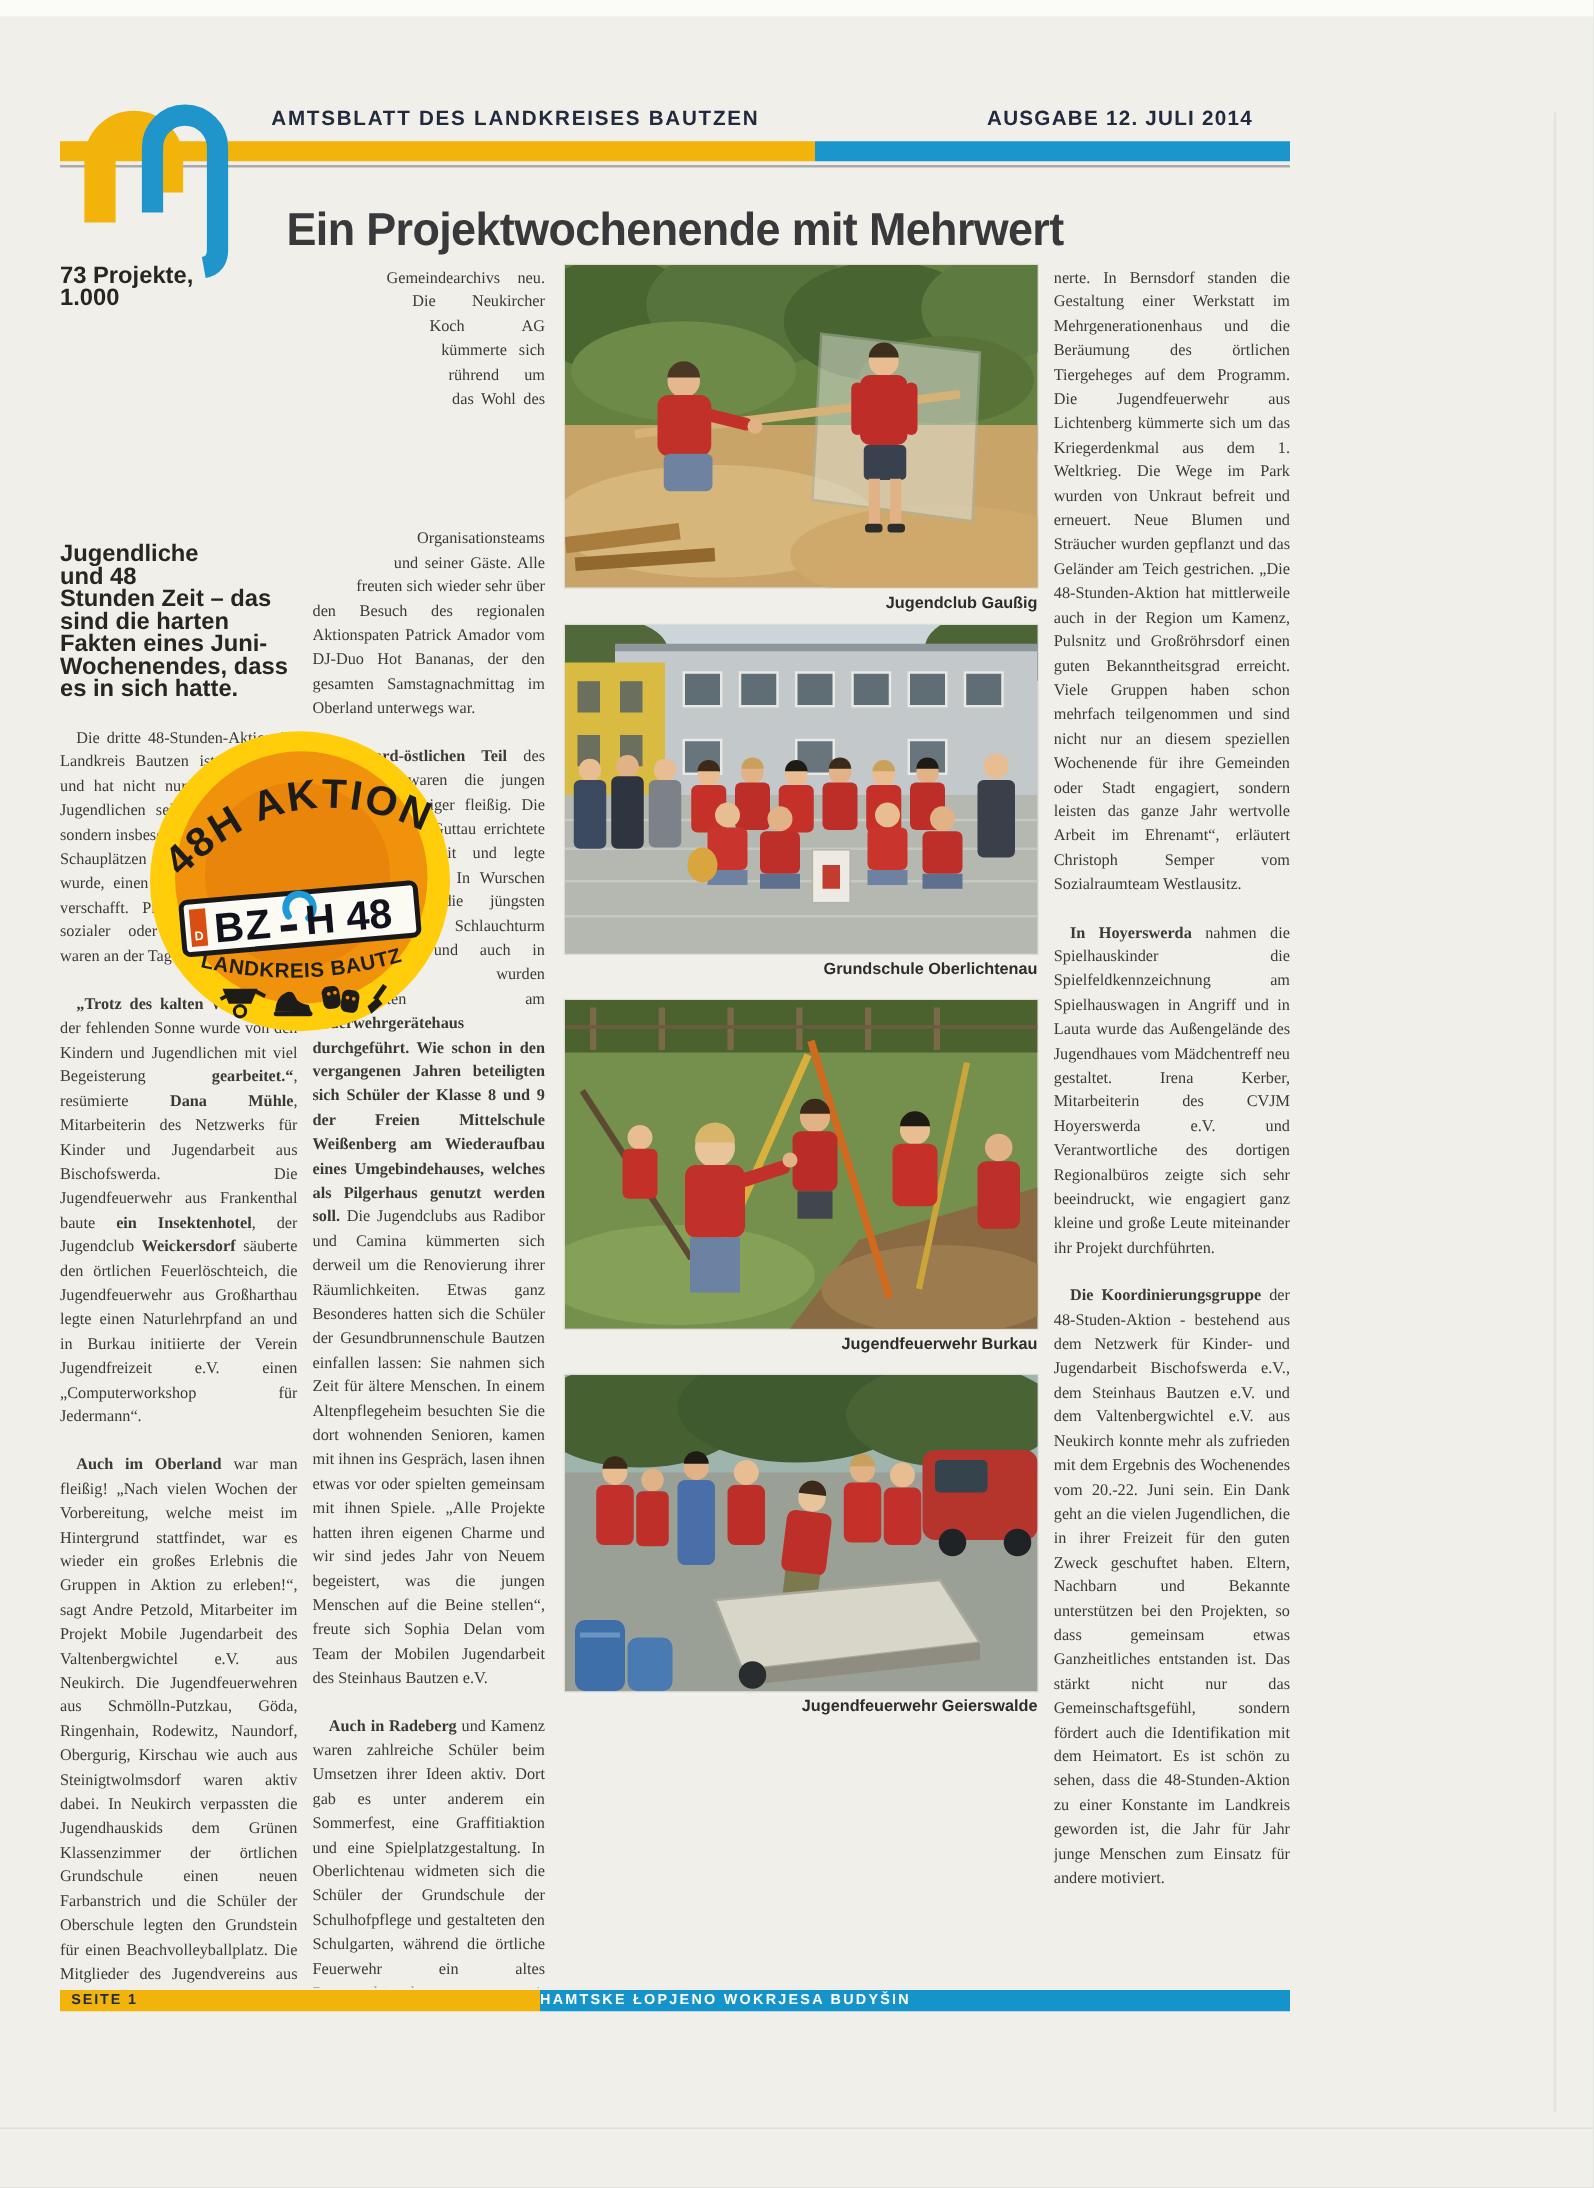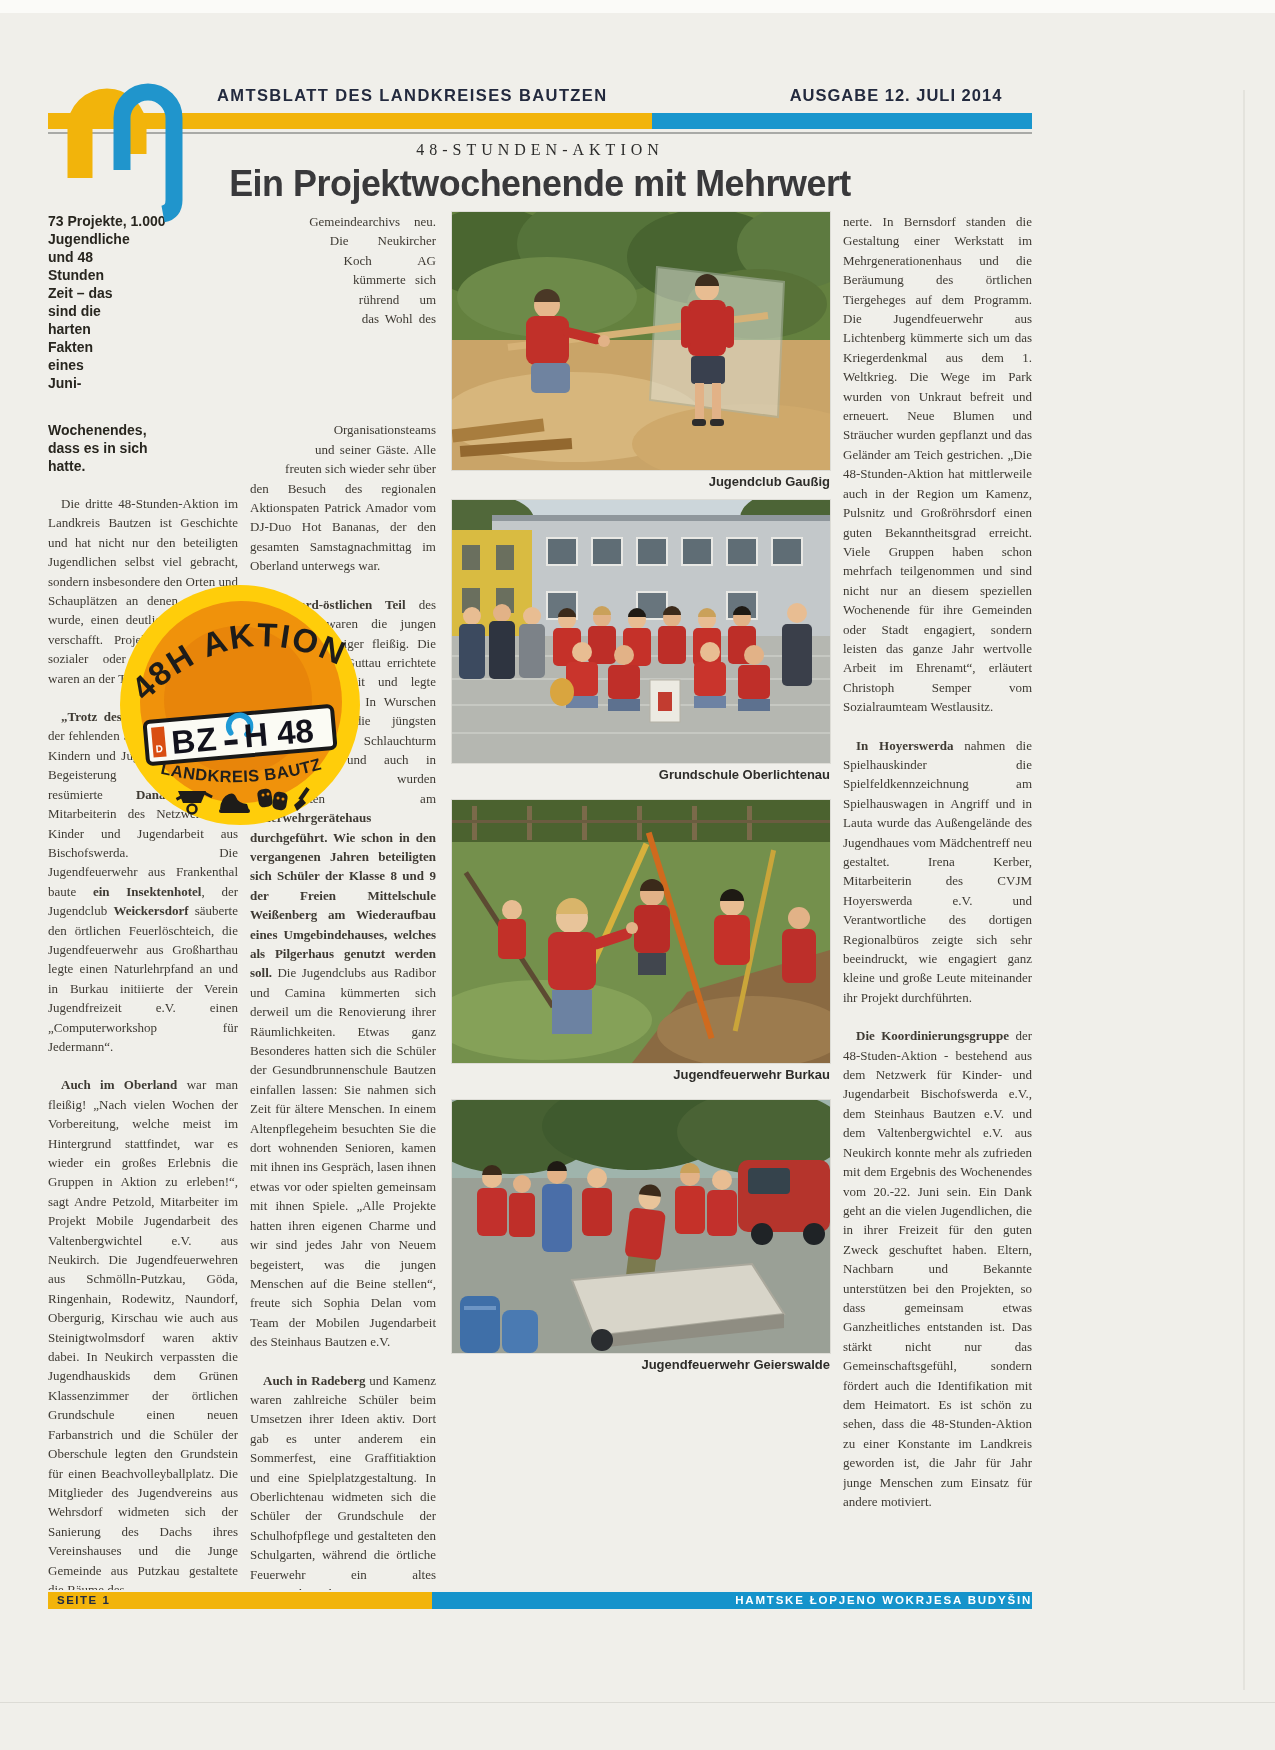--- a/index.html
+++ b/index.html
@@ -27,21 +27,21 @@
             font-family:"Liberation Sans","DejaVu Sans",sans-serif;font-weight:700;font-size:37px;
             line-height:42px;letter-spacing:-0.5px;color:#39393b;transform:scaleX(.97);}
 
   
   .col{position:absolute;top:212px;height:1378px;overflow:hidden;text-align:justify;
        font-size:13px;line-height:19.4px;}
   .col p{margin:0 0 19px 0;}
   .col p:last-child{margin-bottom:0;}
   .col p.ind{text-indent:13px;}
   .b{font-weight:bold;}
-  .lead{font-family:"Liberation Sans","DejaVu Sans",sans-serif;font-weight:700;font-size:14px;
+  .lead{font-family:"Liberation Sans","DejaVu Sans",sans-serif;font-weight:700;font-size:19px;
         line-height:18px;color:#28261f;text-align:left;}
   #col1{left:48px;width:190px;}
   #col2{left:250px;width:186px;}
   #col3{left:843px;width:189px;}
   .wrapR{float:right;width:120px;height:252px;margin-top:371px;
          shape-outside:circle(134px at 134px 126px);}
   .wrapL{float:left;width:112px;height:252px;margin-top:371px;
          shape-outside:circle(134px at -22px 126px);}
   .contact span{font-family:"Liberation Serif","DejaVu Serif",serif;}
 
@@ -53,22 +53,22 @@
 
   
   .badge{position:absolute;left:118px;top:583px;width:244px;height:244px;z-index:2;}
 
   
   .foot-y{position:absolute;left:48px;top:1592px;width:384px;height:17px;background:#f2b40b;
           font-family:"Liberation Sans","DejaVu Sans",sans-serif;font-weight:700;font-size:11.5px;
           letter-spacing:1.5px;color:#1f2a44;line-height:17px;padding-left:9px;box-sizing:border-box;}
   .foot-b{position:absolute;left:432px;top:1592px;width:600px;height:17px;background:#1593cb;
           font-family:"Liberation Sans","DejaVu Sans",sans-serif;font-weight:700;font-size:11.5px;
-          letter-spacing:1.8px;color:#ffffff;line-height:17px;text-align:right;
-          box-sizing:border-box;}
+          letter-spacing:1.8px;color:#ffffff;line-height:17px;
+          padding-right:10px;box-sizing:border-box;}
 </style>
 </head>
 <body>
 
 <div class="page">
   <div class="scan-strip"></div>
   <div class="scan-line-v"></div>
   <div class="scan-line-h"></div>
 
   <div>
@@ -76,21 +76,20 @@
       <path d="M28 120 V70 a27 27 0 0 1 54 0 V96" fill="none" stroke="#f2b40b" stroke-width="25"></path>
       <path d="M70 112 V60 a26 26 0 0 1 52 0 V142 q0 12 -11 14" fill="none" stroke="#2095cc" stroke-width="17"></path>
     </svg>
     <div class="brand">AMTSBLATT DES LANDKREISES BAUTZEN</div>
     <div class="issue">AUSGABE 12. JULI 2014</div>
     <div class="bar-y"></div>
     <div class="bar-b"></div>
     <div class="header-rule"></div>
   </div>
 
-  <div class="kicker">48-STUNDEN-AKTION</div>
   <div class="headline">Ein Projektwochenende mit Mehrwert</div>
 
   <div class="col" id="col1">
     <div class="wrapR"></div>
   <p class="lead"><span class="b">73 Projekte, 1.000 Jugendliche und 48 Stunden Zeit – das sind die harten Fakten eines Juni-Wochenendes, dass es in sich hatte.</span></p>
       <p class="ind"><span>Die dritte 48-Stunden-Aktion im Landkreis Bautzen ist Geschichte und hat nicht nur den beteiligten Jugendlichen selbst viel gebracht, sondern insbesondere den Orten und Schauplätzen an denen gearbeitet wurde, einen deutlichen Mehrwert verschafft. Projekte ökologischer, sozialer oder kultureller Natur waren an der Tagesordnung.</span></p>
       <p class="ind"><span class="b">„Trotz des kalten Wetters</span><span> und der fehlenden Sonne wurde von den Kindern und Jugendlichen mit viel Begeisterung </span><span class="b">gearbeitet.“</span><span>, resümierte </span><span class="b">Dana Mühle</span><span>, Mitarbeiterin des Netzwerks für Kinder und Jugendarbeit aus Bischofswerda. Die Jugendfeuerwehr aus Frankenthal baute </span><span class="b">ein Insektenhotel</span><span>, der Jugendclub </span><span class="b">Weickersdorf</span><span> säuberte den örtlichen Feuerlöschteich, die Jugendfeuerwehr aus Großharthau legte einen Naturlehrpfand an und in Burkau initiierte der Verein Jugendfreizeit e.V. einen „Computerworkshop für Jedermann“.</span></p>
       <p class="ind"><span class="b">Auch im Oberland</span><span> war man fleißig! „Nach vielen Wochen der Vorbereitung, welche meist im Hintergrund stattfindet, war es wieder ein großes Erlebnis die Gruppen in Aktion zu erleben!“, sagt Andre Petzold, Mitarbeiter im Projekt Mobile Jugendarbeit des Valtenbergwichtel e.V. aus Neukirch. Die Jugendfeuerwehren aus Schmölln-Putzkau, Göda, Ringenhain, Rodewitz, Naundorf, Obergurig, Kirschau wie auch aus Steinigtwolmsdorf waren aktiv dabei. In Neukirch verpassten die Jugendhauskids dem Grünen Klassenzimmer der örtlichen Grundschule einen neuen Farbanstrich und die Schüler der Oberschule legten den Grundstein für einen Beachvolleyballplatz. Die Mitglieder des Jugendvereins aus Wehrsdorf widmeten sich der Sanierung des Dachs ihres Vereinshauses und die Junge Gemeinde aus Putzkau gestaltete die Räume des</span></p>
     </div>
   <div class="col" id="col2">

